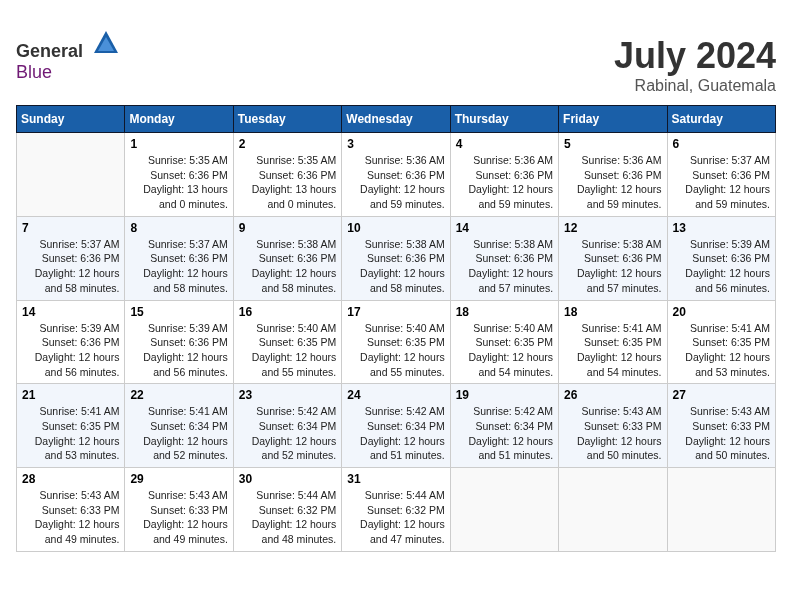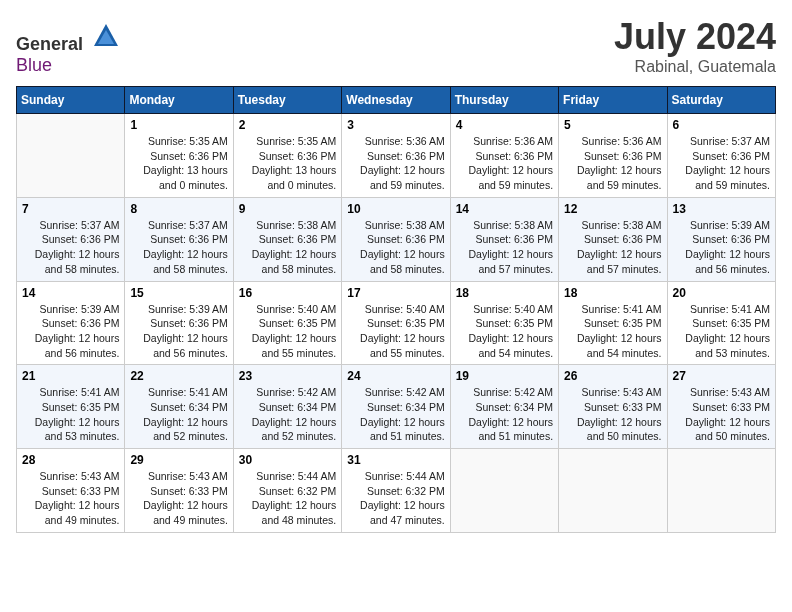--- a/index.html
+++ b/index.html
@@ -6,21 +6,21 @@
     body {
       font-family: Arial, sans-serif;
       background: #fff;
       width: 792px;
       min-height: 612px;
       padding: 16px;
     }
     .header {
       display: flex;
       justify-content: space-between;
-      align-items: flex-end;
+      align-items: center;
       margin-bottom: 10px;
     }
     .logo {
       display: flex;
       align-items: center;
     }
     .logo-text-general {
       font-size: 18px;
       font-weight: bold;
       color: #333;
@@ -35,20 +35,21 @@
       height: 28px;
       margin-left: 4px;
     }
     .title-block {
       text-align: right;
     }
     .month-year {
       font-size: 36px;
       font-weight: bold;
       color: #333;
+      margin-top: 19px;
     }
     .location {
       font-size: 16px;
       color: #555;
     }
     .calendar {
       width: 100%;
       border-collapse: collapse;
       font-size: 11px;
     }

